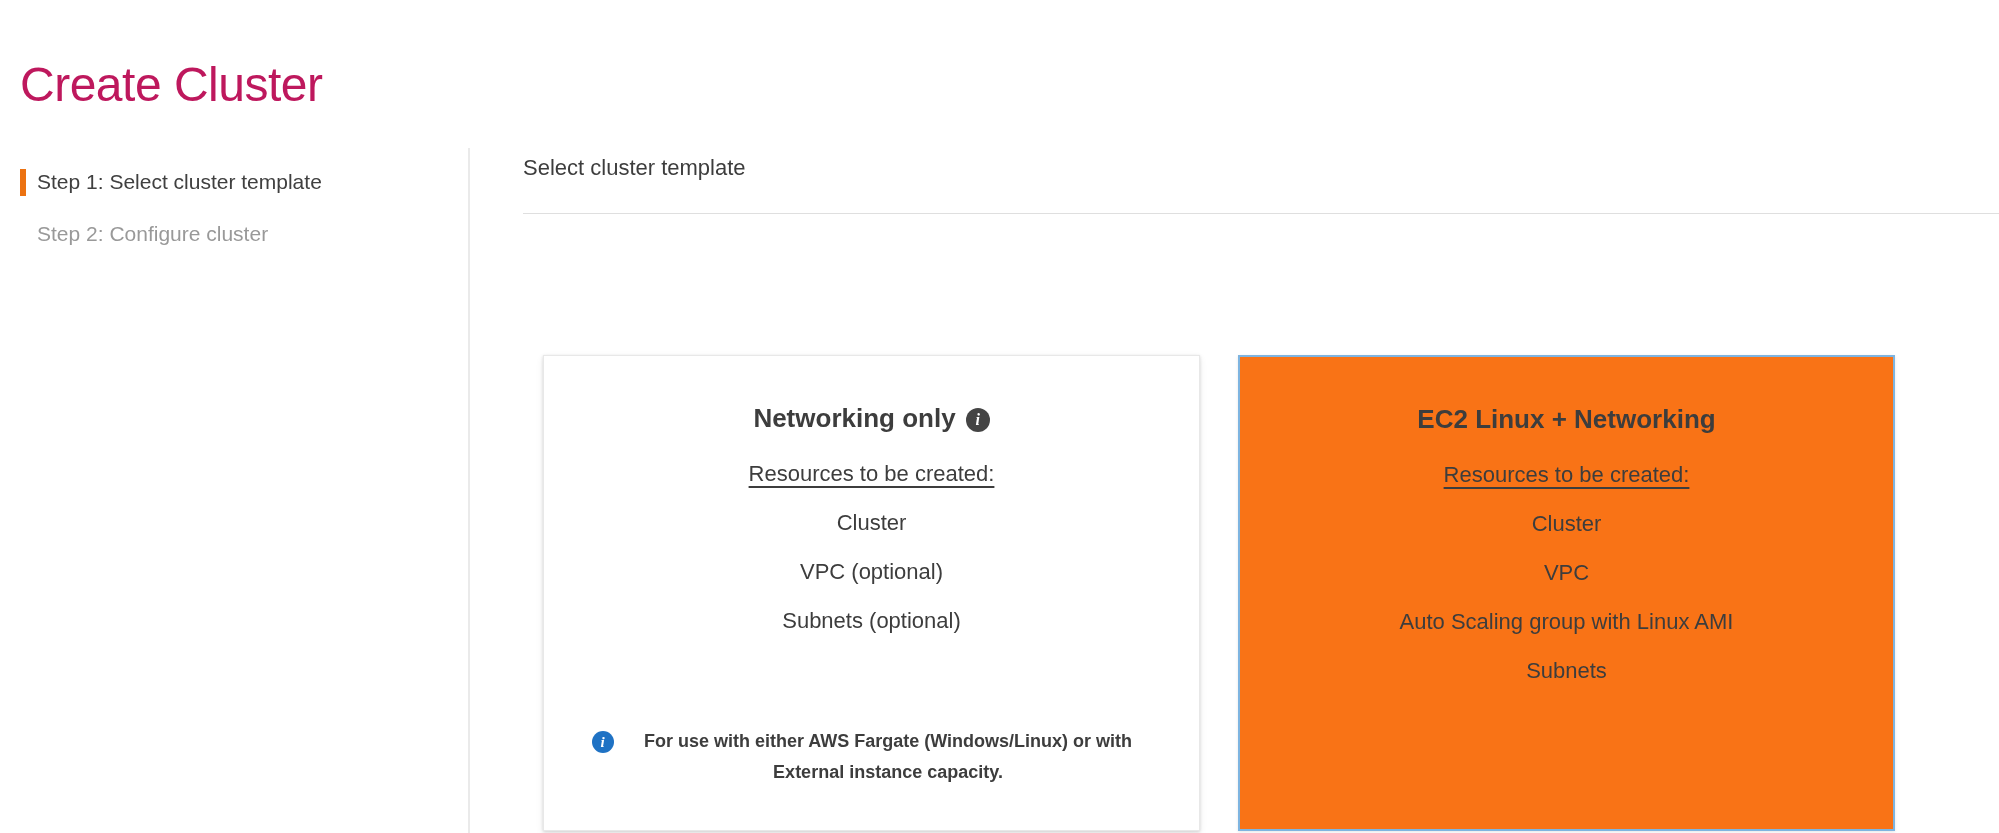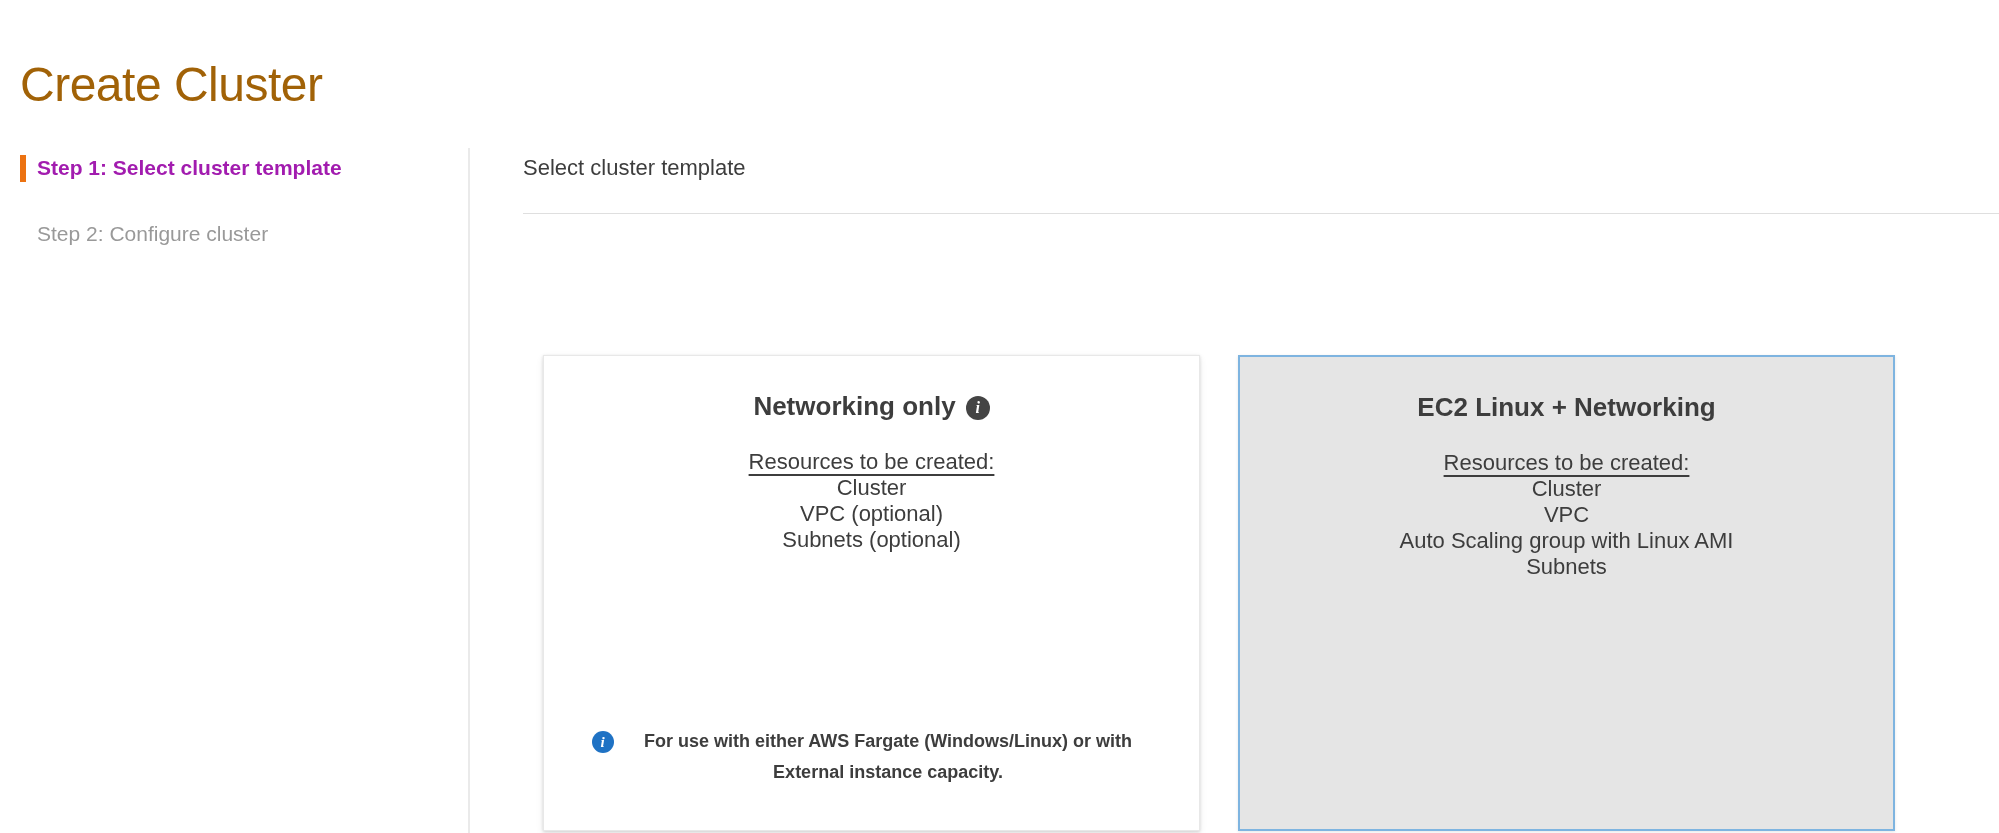--- a/index.html
+++ b/index.html
@@ -21,21 +21,21 @@
     background: #ffffff;
   }
 
   
   .page-title {
     position: absolute;
     left: 20px;
     top: 27px;
     font-size: 48px;
     font-weight: 400;
-    color: #a16207;
+    color: #be185d;
     letter-spacing: -0.5px;
     line-height: 1.1;
     white-space: nowrap;
   }
 
   
   .sidebar {
     position: absolute;
     left: 0;
     top: 148px;
@@ -46,23 +46,23 @@
 
   .step {
     position: relative;
     padding-left: 37px;
     font-size: 21px;
     line-height: 26px;
     white-space: nowrap;
   }
 
   .step.active {
-    top: 7px;
-    font-weight: bold;
-    color: #a21caf;
+    top: 21px;
+    font-weight: normal;
+    color: #404040;
   }
 
   .step.active .step-marker {
     position: absolute;
     left: 20px;
     top: 0px;
     width: 6px;
     height: 27px;
     background: #ec7211;
   }
@@ -119,30 +119,30 @@
     display: flex;
     gap: 38px;
   }
 
   .card {
     width: 657px;
     height: 476px;
     background: #ffffff;
     border: 1px solid #e8e8e8;
     box-shadow: 0 1px 3px rgba(0,0,0,0.14), 0 3px 8px rgba(0,0,0,0.07);
-    padding: 28px 26px 20px 26px;
+    padding: 40px 26px 20px 26px;
     display: flex;
     flex-direction: column;
     align-items: center;
     cursor: pointer;
     position: relative;
   }
 
   .card.selected {
-    background: #e5e5e5;
+    background: #f97316;
     border: 2px solid #7eb4e0;
     box-shadow: 0 1px 3px rgba(0,0,0,0.10);
   }
 
   .card-title {
     font-size: 26px;
     font-weight: bold;
     color: #3d3d3d;
     text-align: center;
     line-height: 44px;
@@ -185,20 +185,21 @@
   }
 
   .resource-list {
     list-style: none;
     margin: 0;
     padding: 0;
     width: 100%;
   }
 
   .resource-list li {
+    margin-top: 23px;
     font-size: 22px;
     color: #3d3d3d;
     text-align: center;
     line-height: 26px;
   }
 
   .card-note {
     margin-top: auto;
     margin-bottom: 22px;
     display: flex;

